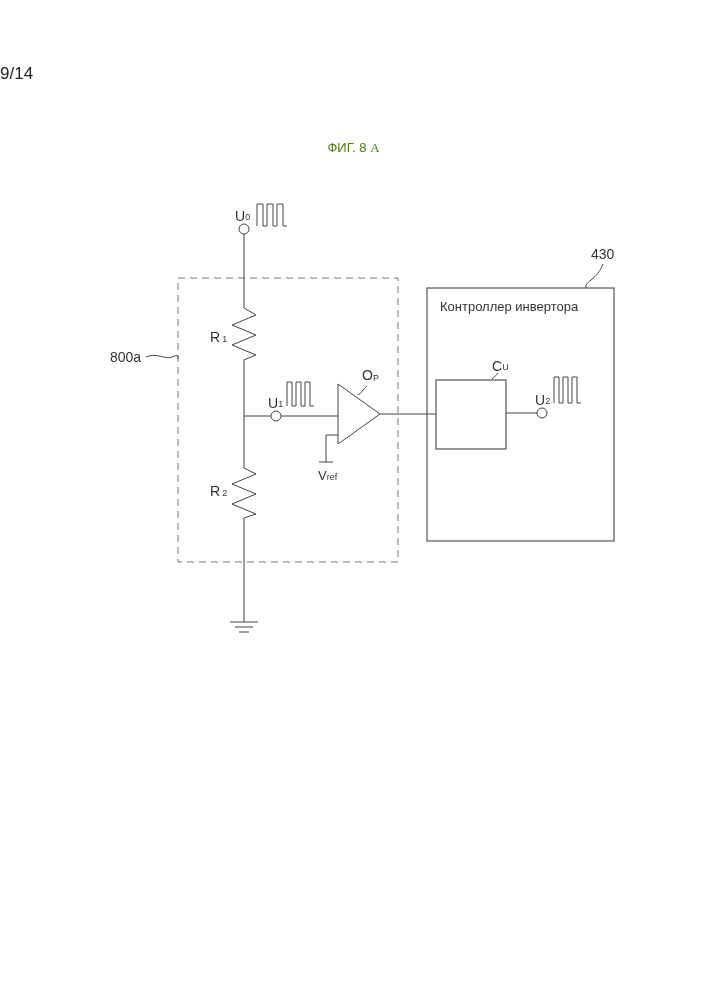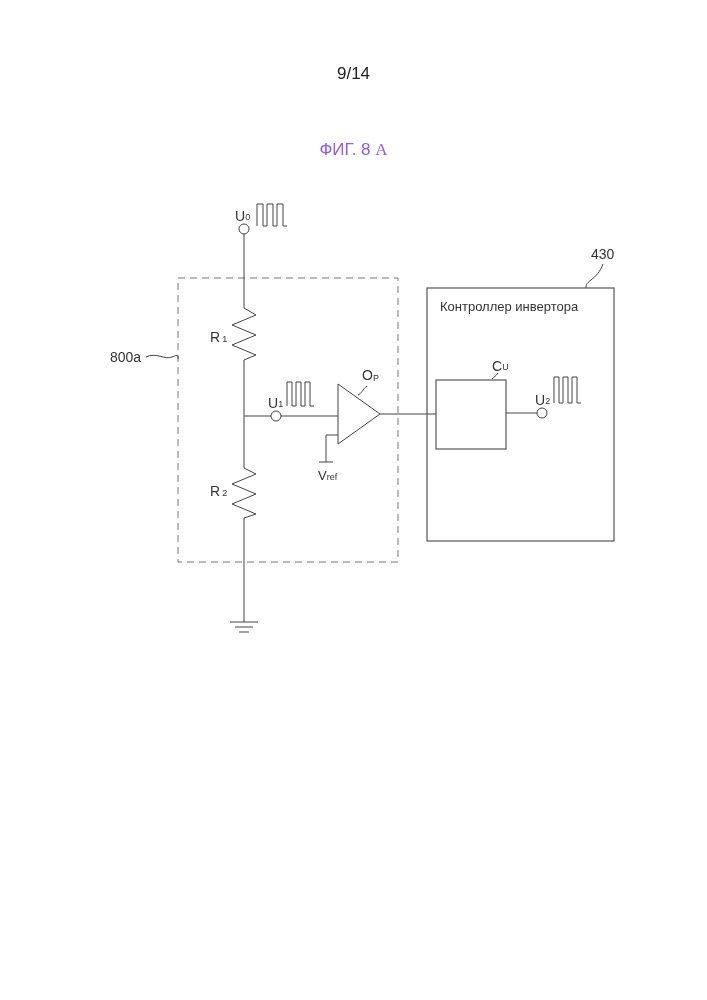--- a/index.html
+++ b/index.html
@@ -1,20 +1,20 @@
 <!DOCTYPE html>
 <html><head>
   <meta charset="utf-8">
   <style>
     html, body { margin: 0; padding: 0; background: #ffffff; }
     body { width: 707px; height: 1000px; position: relative; overflow: hidden; }
-    .page-num { position: absolute; left: 0; width: 707px; top: 64px; text-align: center;
+    .page-num { position: absolute; left: 0; width: 707px; top: 64px; text-align: left;
       font-family: "Liberation Sans", sans-serif; font-size: 17px; color: #222; }
     .fig-title { position: absolute; left: 0; width: 707px; top: 140px; text-align: center;
-      font-family: "Liberation Sans", sans-serif; font-size: 17px; color: #8b5cf6; }
+      font-family: "Liberation Sans", sans-serif; font-size: 13px; color: #4d7c0f; }
     .fig-title .letter { font-family: "Liberation Serif", serif; }
     svg { position: absolute; left: 0; top: 0; }
     svg text { font-family: "Liberation Sans", sans-serif; fill: #333; }
     .wire { stroke: #444; stroke-width: 1; fill: none; }
     .dashed { stroke: #777; stroke-width: 1; fill: none; stroke-dasharray: 7 5; }
     .box { stroke: #555; stroke-width: 1.2; fill: none; }
   </style>
 </head>
 <body>
 

